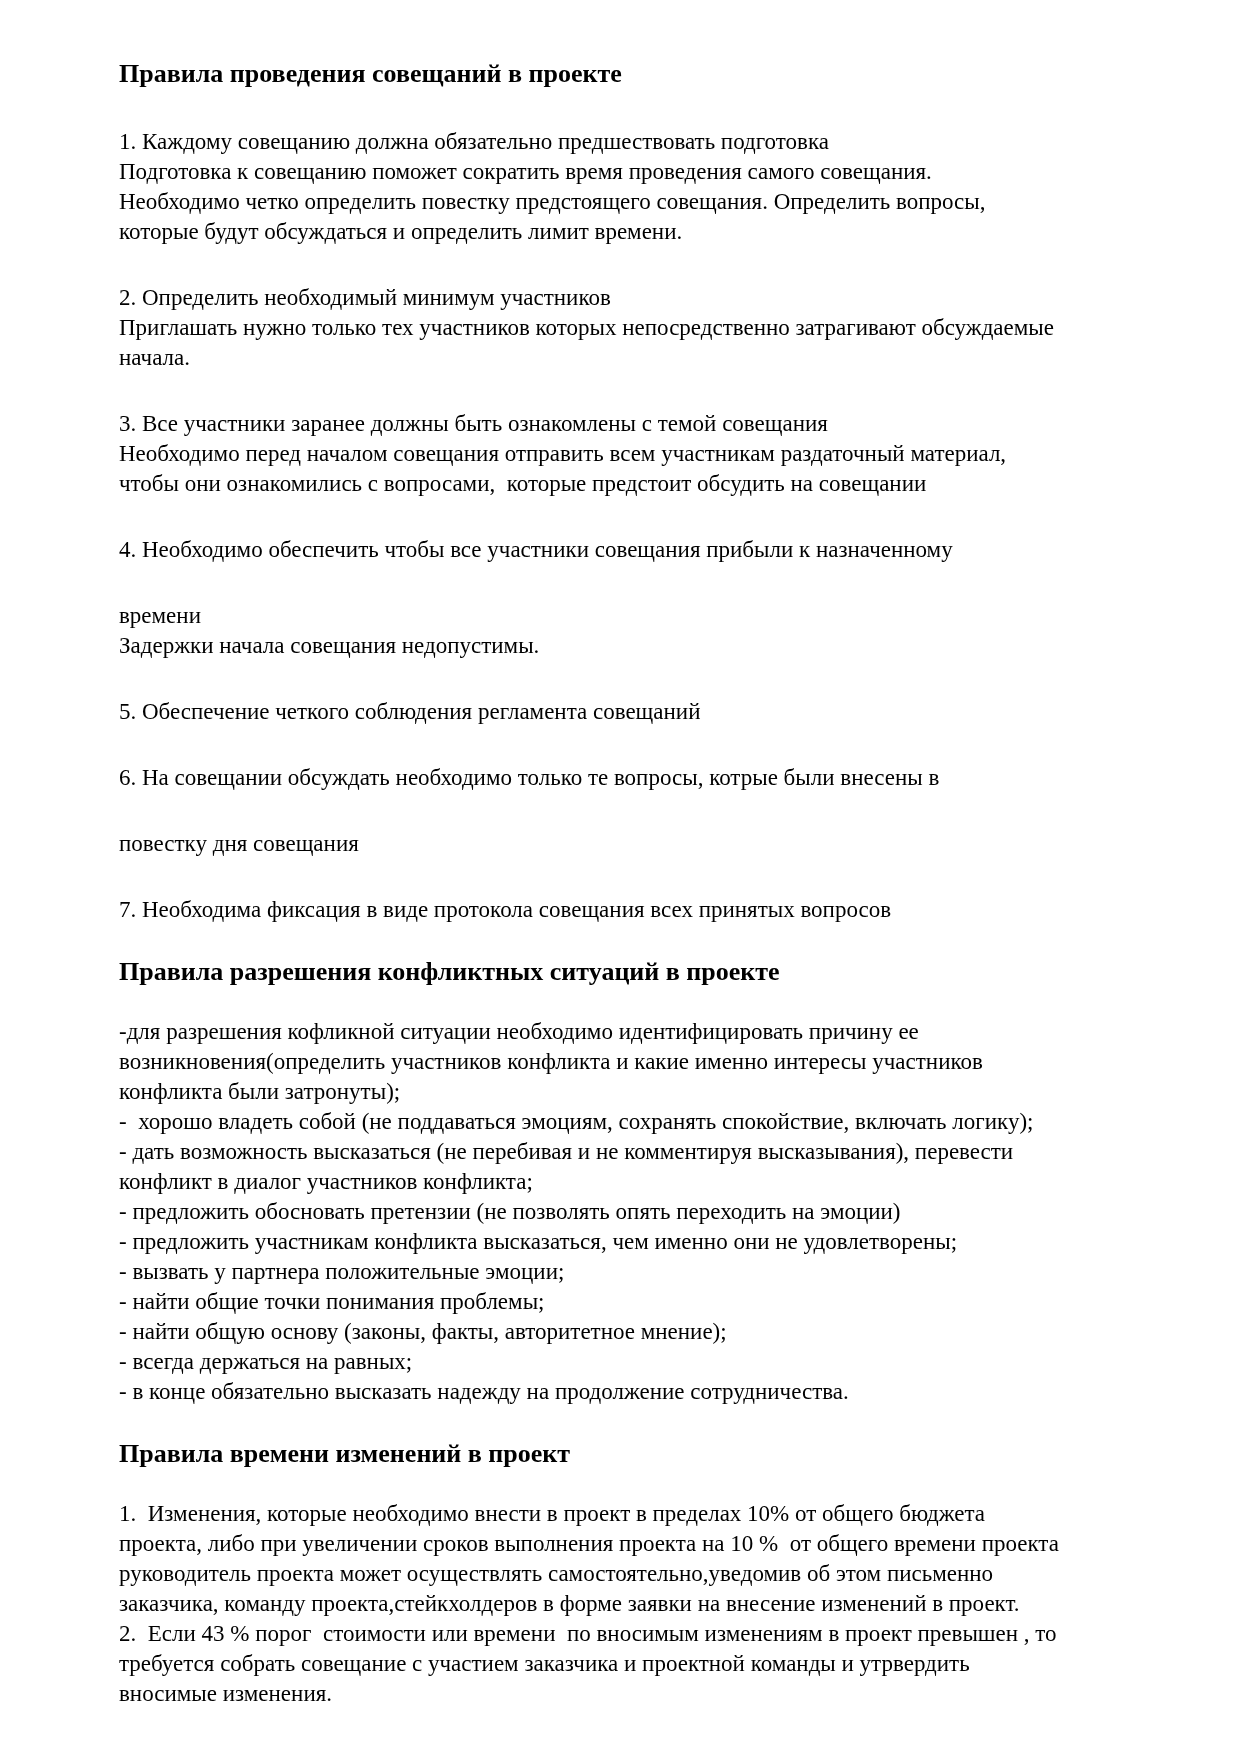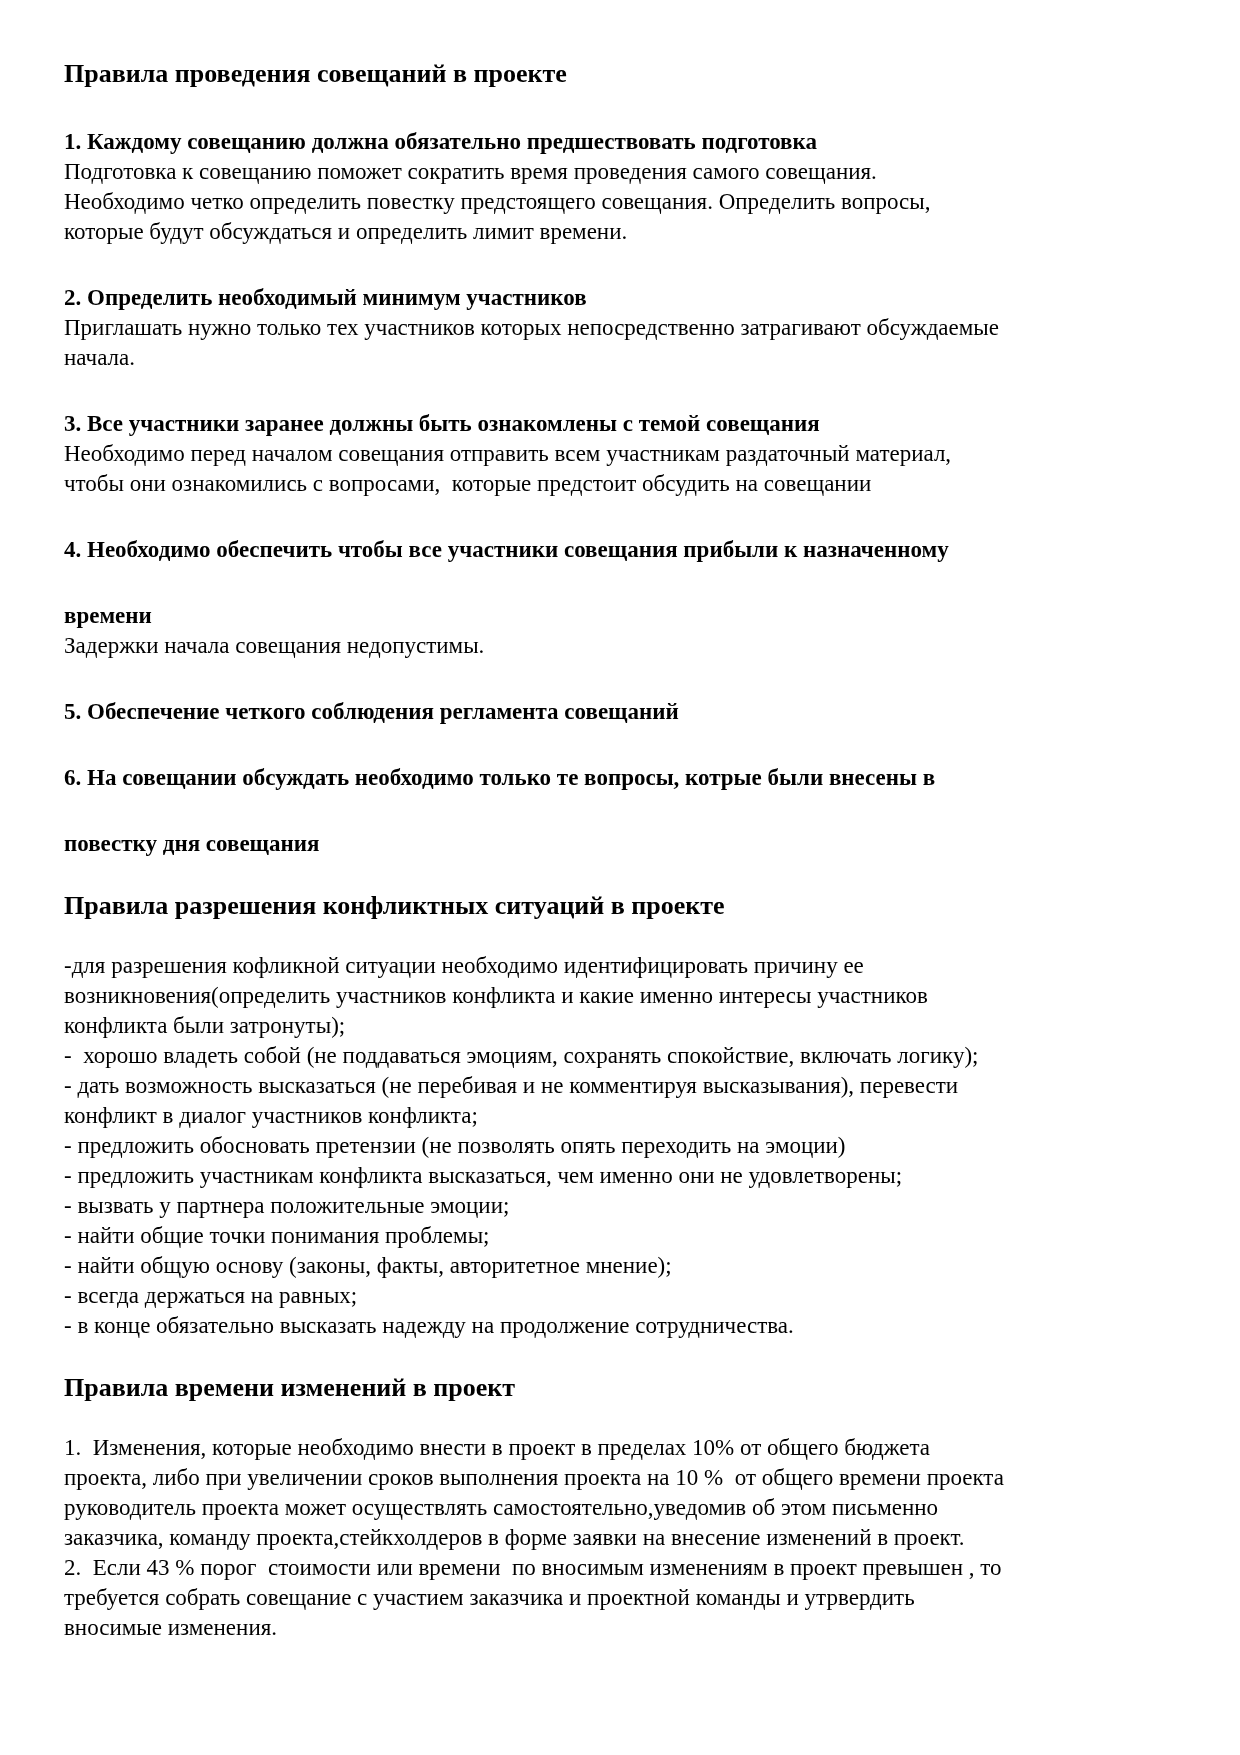--- a/index.html
+++ b/index.html
@@ -6,21 +6,21 @@
     margin: 0;
     padding: 0;
     background: #ffffff;
   }
   .page {
     position: relative;
     width: 1086px;
     height: 1755px;
     background: #ffffff;
     box-sizing: border-box;
-    padding: 57px 95px 0 64px;
+    padding: 57px 95px 0 119px;
     font-family: "Liberation Serif", "DejaVu Serif", serif;
     color: #000000;
     overflow: hidden;
   }
   .doc-heading {
     font-size: 26px;
     font-weight: bold;
     line-height: 34px;
     margin: 30px 0 28px 0;
     white-space: pre;
@@ -28,21 +28,21 @@
   .doc-heading.first {
     margin-top: 0;
   }
   .doc-line {
     font-size: 23px;
     line-height: 30px;
     height: 30px;
     white-space: pre;
   }
   .doc-line.bold {
-    font-weight: bold;
+    font-weight: normal;
     margin-top: 36px;
   }
 </style>
 </head>
 <body>
 
 <div class="page">
   <div id="doc-root">
       <div class="doc-heading first">Правила проведения совещаний в проекте</div>
       <div class="doc-line bold">1. Каждому совещанию должна обязательно предшествовать подготовка</div>
@@ -54,20 +54,21 @@
       <div class="doc-line">начала.</div>
       <div class="doc-line bold">3. Все участники заранее должны быть ознакомлены с темой совещания</div>
       <div class="doc-line">Необходимо перед началом совещания отправить всем участникам раздаточный материал,</div>
       <div class="doc-line">чтобы они ознакомились с вопросами,  которые предстоит обсудить на совещании</div>
       <div class="doc-line bold">4. Необходимо обеспечить чтобы все участники совещания прибыли к назначенному</div>
       <div class="doc-line bold">времени</div>
       <div class="doc-line">Задержки начала совещания недопустимы.</div>
       <div class="doc-line bold">5. Обеспечение четкого соблюдения регламента совещаний</div>
       <div class="doc-line bold">6. На совещании обсуждать необходимо только те вопросы, котрые были внесены в</div>
       <div class="doc-line bold">повестку дня совещания</div>
+      <div class="doc-line bold">7. Необходима фиксация в виде протокола совещания всех принятых вопросов</div>
       <div class="doc-heading">Правила разрешения конфликтных ситуаций в проекте</div>
       <div class="doc-line">-для разрешения кофликной ситуации необходимо идентифицировать причину ее</div>
       <div class="doc-line">возникновения(определить участников конфликта и какие именно интересы участников</div>
       <div class="doc-line">конфликта были затронуты);</div>
       <div class="doc-line">-  хорошо владеть собой (не поддаваться эмоциям, сохранять спокойствие, включать логику);</div>
       <div class="doc-line">- дать возможность высказаться (не перебивая и не комментируя высказывания), перевести</div>
       <div class="doc-line">конфликт в диалог участников конфликта;</div>
       <div class="doc-line">- предложить обосновать претензии (не позволять опять переходить на эмоции)</div>
       <div class="doc-line">- предложить участникам конфликта высказаться, чем именно они не удовлетворены;</div>
       <div class="doc-line">- вызвать у партнера положительные эмоции;</div>

